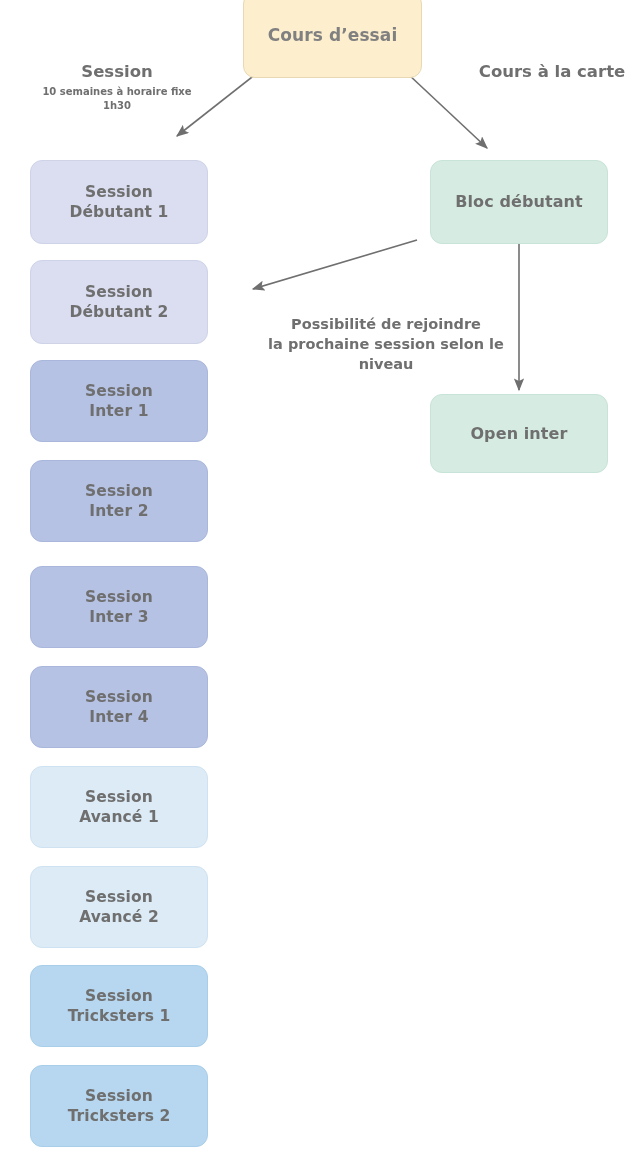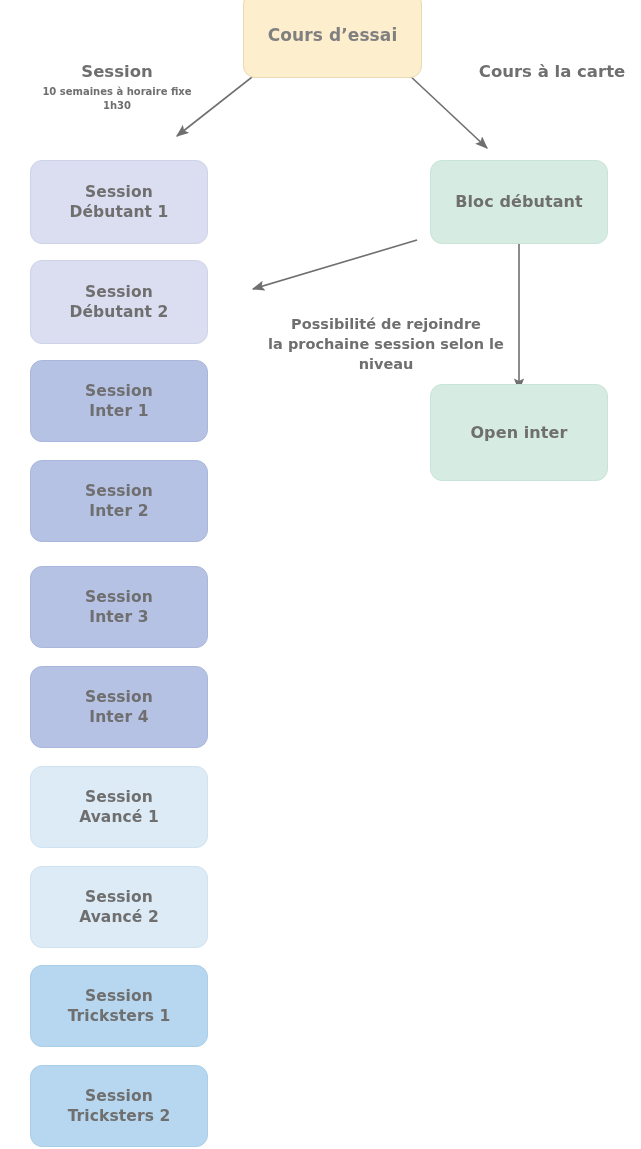--- a/index.html
+++ b/index.html
@@ -202,21 +202,21 @@
 
   <div class="node sess-trick" style="left:30px; top:1065px; width:178px; height:82px;">
     <span class="node-label">Session
 Tricksters 2</span>
   </div>
 
   <div class="node open" style="left:430px; top:160px; width:178px; height:84px;">
     <span class="node-label">Bloc débutant</span>
   </div>
 
-  <div class="node open" style="left:430px; top:384px; width:178px; height:97px;">
+  <div class="node open" style="left:430px; top:394px; width:178px; height:79px;">
     <span class="node-label">Open inter</span>
   </div>
 
   <div class="textblock note" style="left:242px; top:294px; width:288px;margin-top:20px;">Possibilité de rejoindre
 la prochaine session selon le
 niveau</div>
 
 </div>
 
 </body></html>

